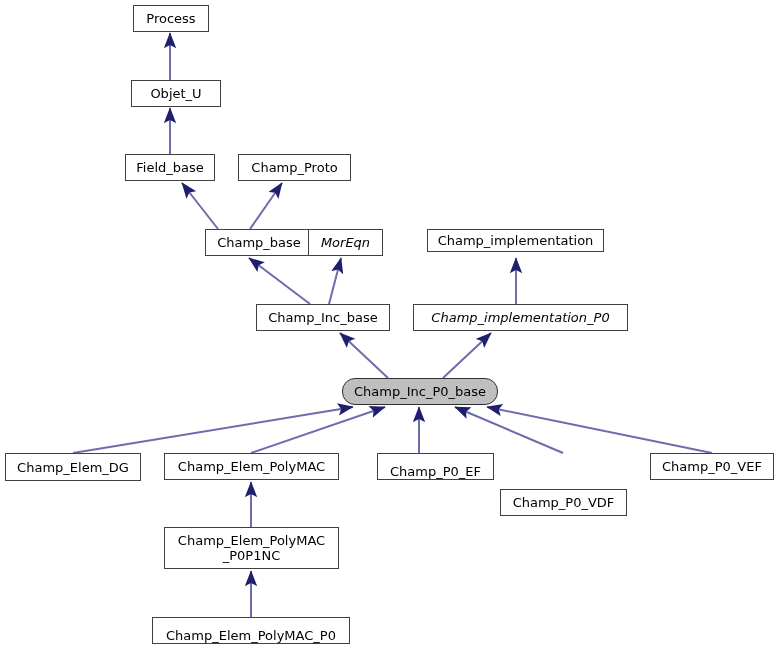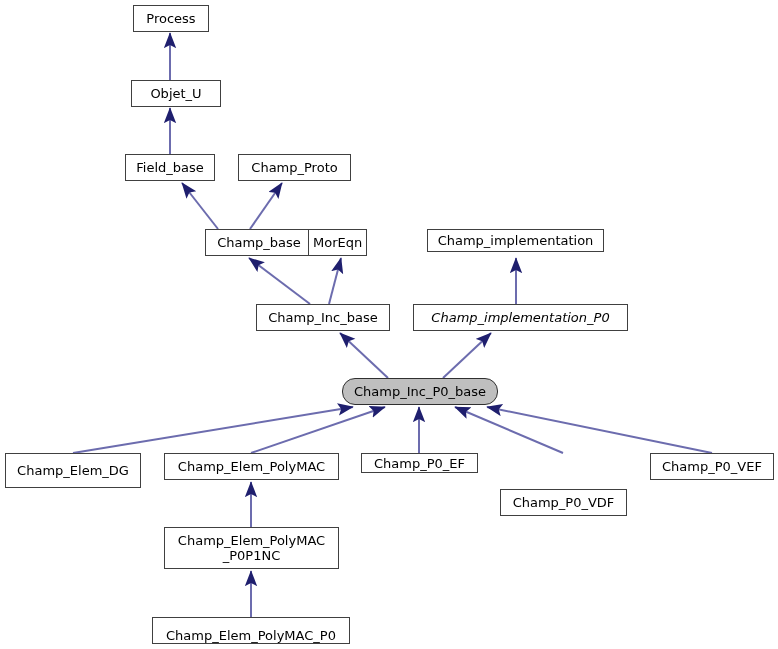--- a/index.html
+++ b/index.html
@@ -79,27 +79,27 @@
       <line x1="712" y1="453" x2="487" y2="407" stroke="#6c6cae" stroke-width="2" marker-end="url(#arrowhead)"></line>
       <line x1="251" y1="527" x2="251" y2="482" stroke="#6c6cae" stroke-width="2" marker-end="url(#arrowhead)"></line>
       <line x1="251" y1="617" x2="251" y2="571" stroke="#6c6cae" stroke-width="2" marker-end="url(#arrowhead)"></line>
     </svg>
   <div id="node-layer">
       <div class="node" style="left: 133px; top: 5px; width: 76px; height: 27px;"><span class="label">Process</span></div>
       <div class="node" style="left: 131px; top: 80px; width: 90px; height: 27px;"><span class="label">Objet_U</span></div>
       <div class="node" style="left: 125px; top: 154px; width: 90px; height: 27px;"><span class="label">Field_base</span></div>
       <div class="node" style="left: 238px; top: 154px; width: 113px; height: 27px;"><span class="label">Champ_Proto</span></div>
       <div class="node" style="left: 177px; top: 229px; width: 108px; height: 27px; margin-left: 28px;"><span class="label">Champ_base</span></div>
-      <div class="node" style="left: 308px; top: 229px; width: 59px; height: 27px;"><span class="label">MorEqn</span></div>
+      <div class="node" style="left: 308px; top: 229px; width: 75px; height: 27px; font-style: italic;"><span class="label">MorEqn</span></div>
       <div class="node" style="left: 427px; top: 229px; width: 177px; height: 23px;"><span class="label">Champ_implementation</span></div>
       <div class="node" style="left: 256px; top: 304px; width: 134px; height: 27px;"><span class="label">Champ_Inc_base</span></div>
       <div class="node" style="left: 413px; top: 304px; width: 215px; height: 27px; font-style: italic;"><span class="label">Champ_implementation_P0</span></div>
       <div class="node highlight" style="left: 342px; top: 378px; width: 156px; height: 27px;"><span class="label">Champ_Inc_P0_base</span></div>
-      <div class="node" style="left: 5px; top: 453px; width: 136px; height: 35px;"><span class="label">Champ_Elem_DG</span></div>
+      <div class="node" style="left: 5px; top: 453px; width: 136px; height: 28px;"><span class="label">Champ_Elem_DG</span></div>
       <div class="node" style="left: 164px; top: 453px; width: 175px; height: 27px;"><span class="label">Champ_Elem_PolyMAC</span></div>
-      <div class="node" style="left: 361px; top: 453px; width: 117px; height: 20px;"><span class="label">Champ_P0_EF</span></div>
+      <div class="node" style="left: 377px; top: 453px; width: 117px; height: 27px; align-items: flex-end;"><span class="label">Champ_P0_EF</span></div>
       <div class="node" style="left: 500px; top: 453px; width: 127px; height: 27px; margin-top: 36px;"><span class="label">Champ_P0_VDF</span></div>
       <div class="node" style="left: 650px; top: 453px; width: 124px; height: 27px;"><span class="label">Champ_P0_VEF</span></div>
       <div class="node" style="left: 164px; top: 527px; width: 175px; height: 42px;"><span class="label">Champ_Elem_PolyMAC
 _P0P1NC</span></div>
       <div class="node" style="left: 152px; top: 617px; width: 198px; height: 27px; align-items: flex-end;"><span class="label">Champ_Elem_PolyMAC_P0</span></div>
     </div>
 </div>
 
 </body></html>

